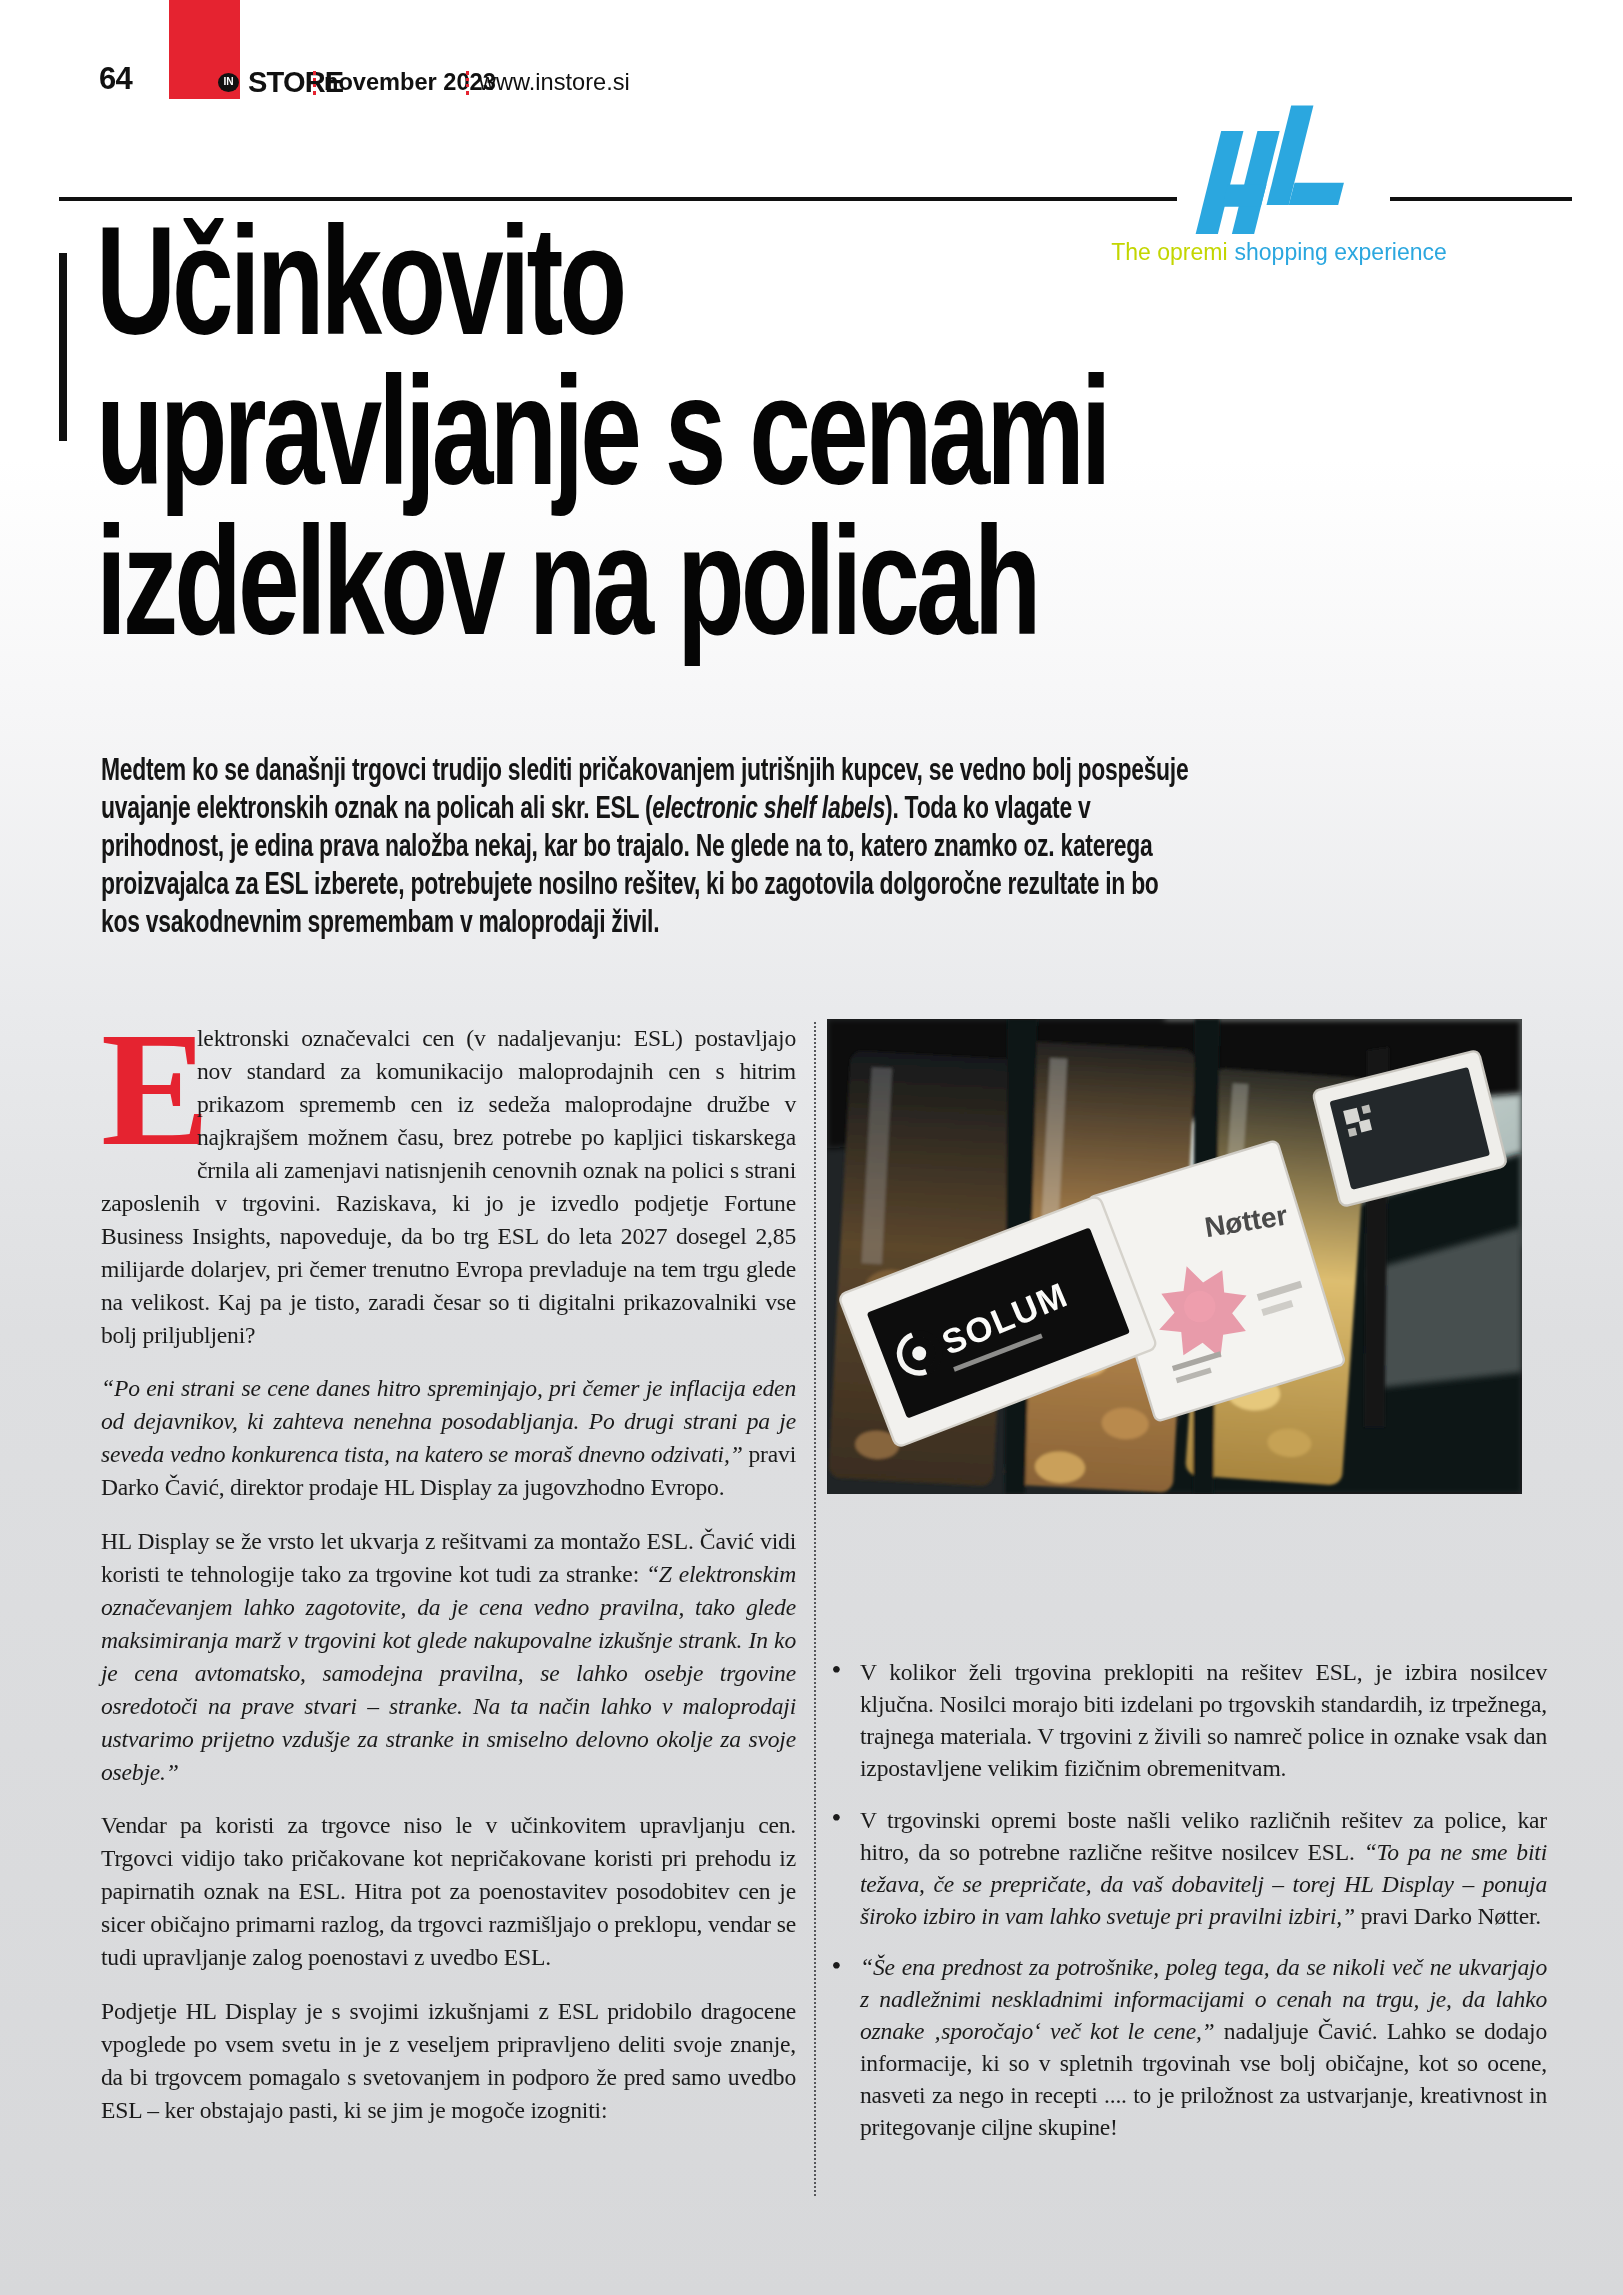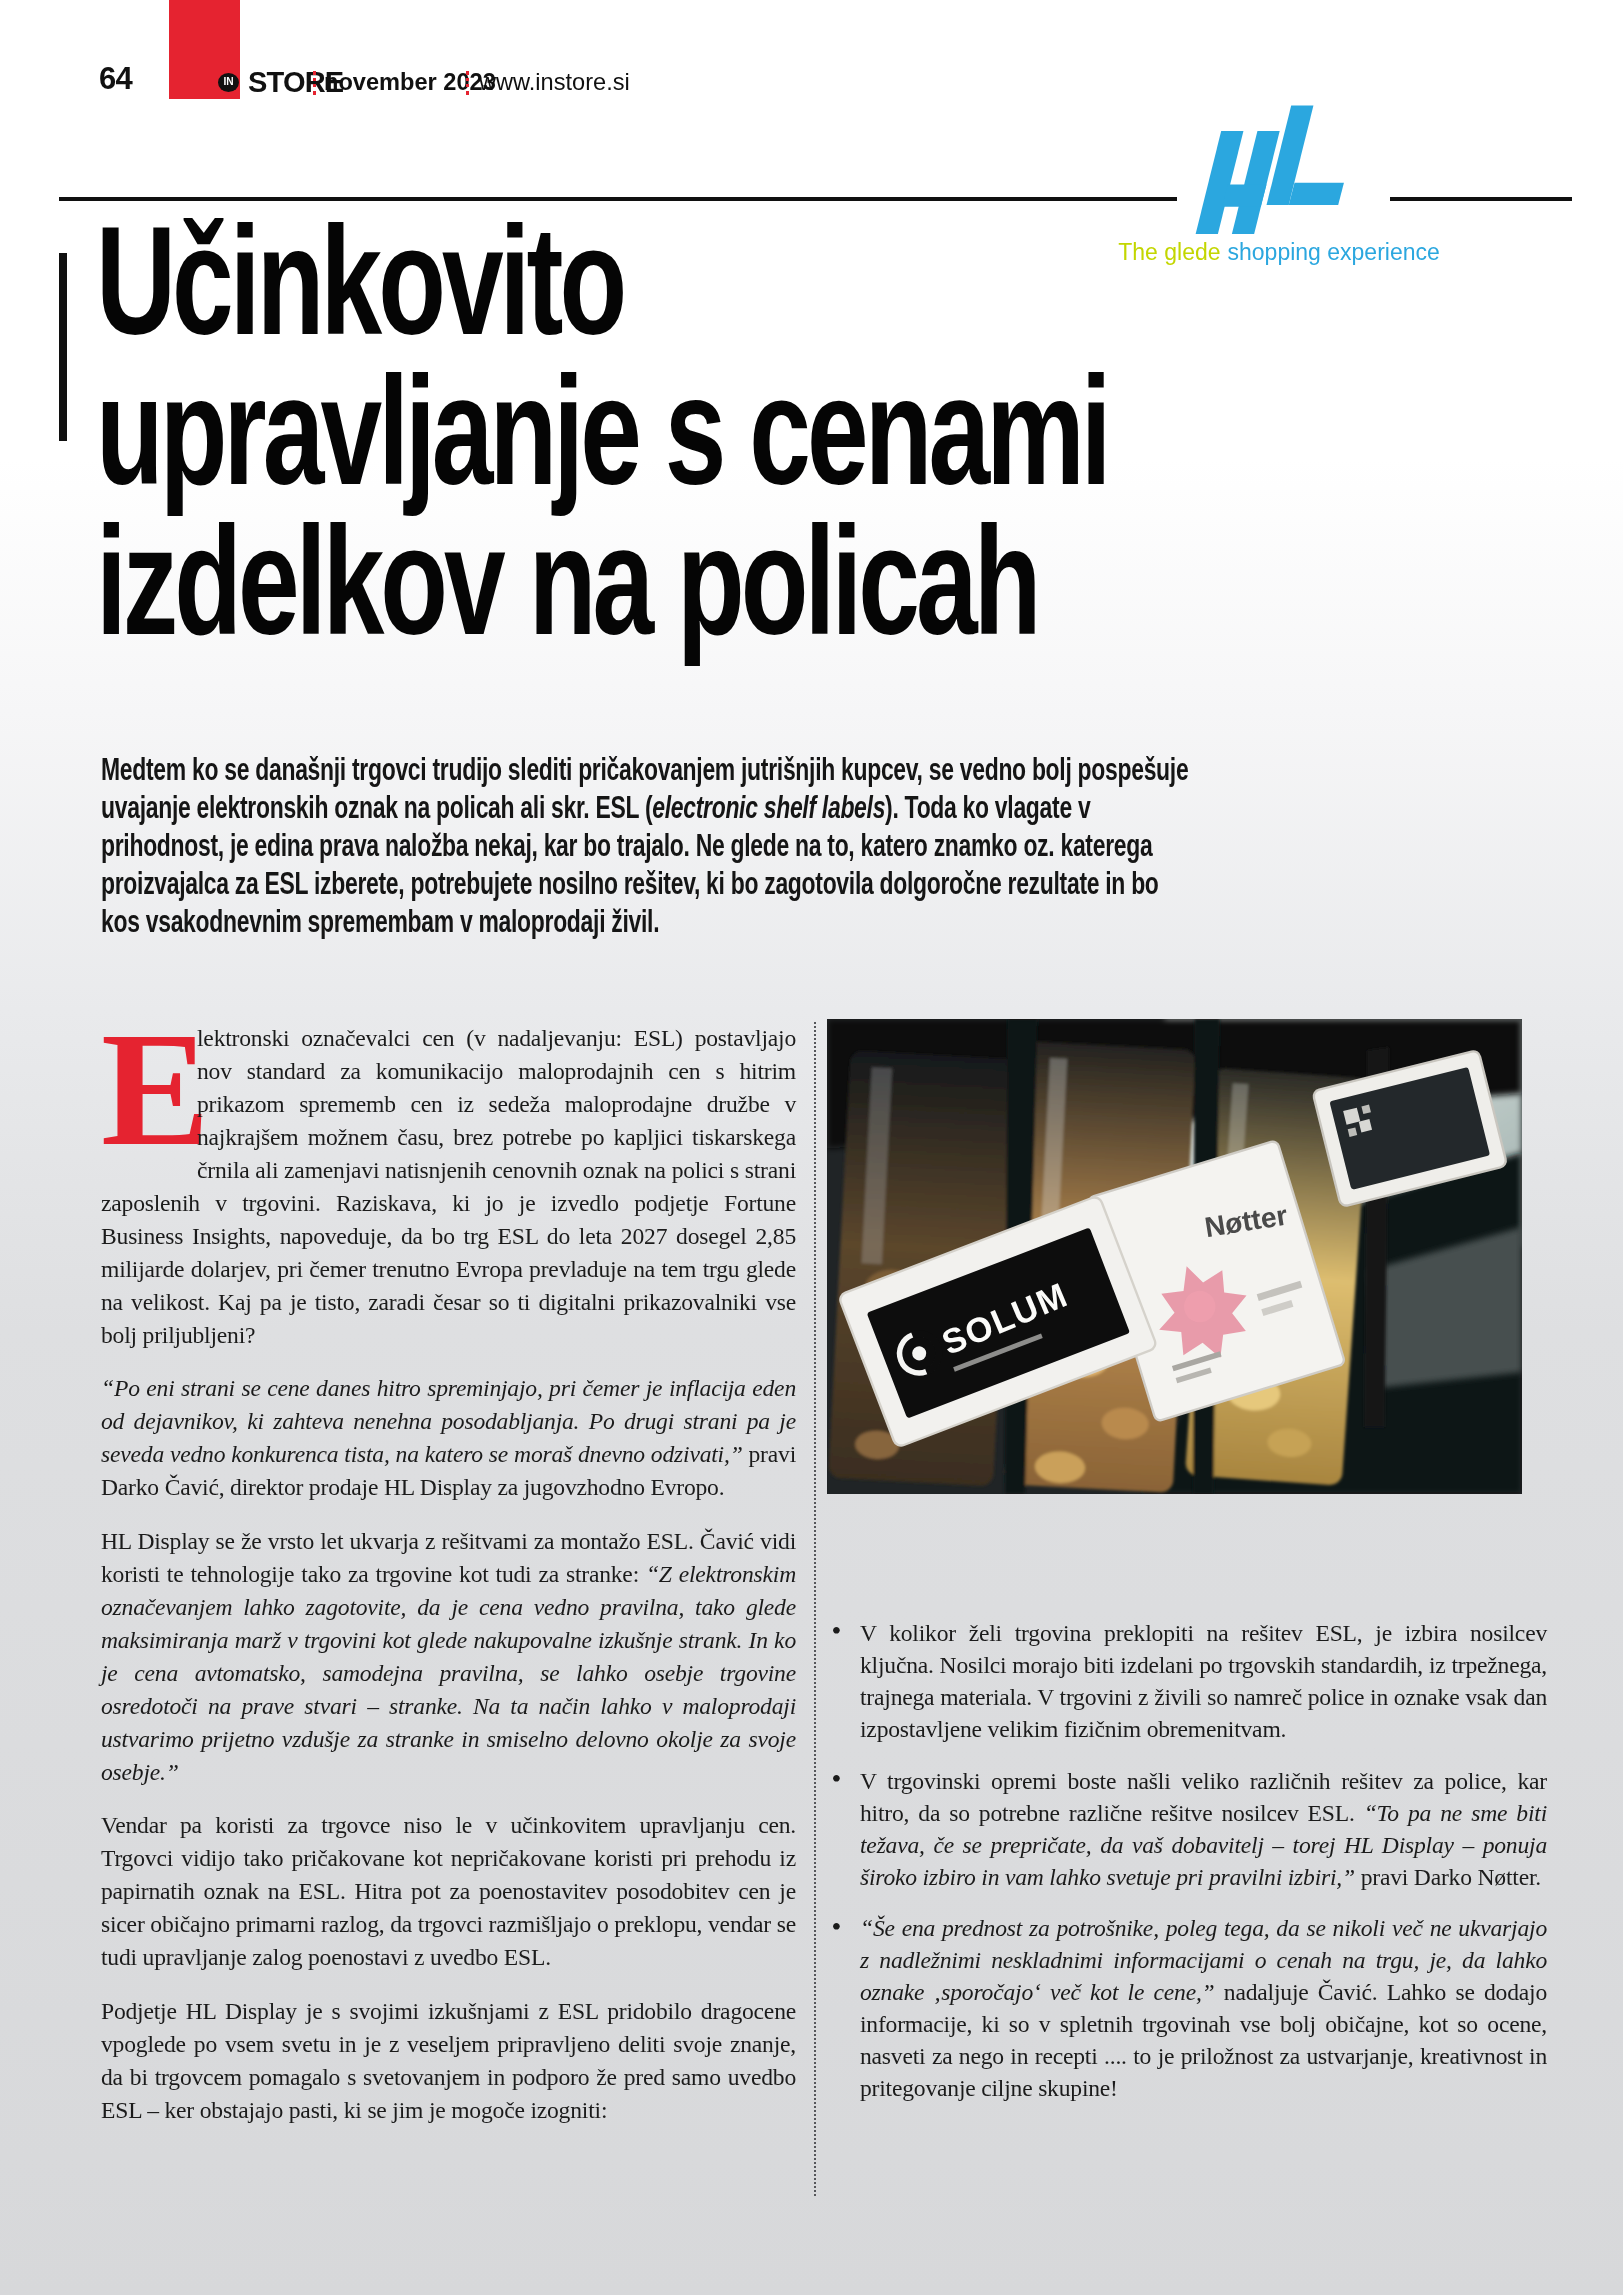--- a/index.html
+++ b/index.html
@@ -44,21 +44,21 @@
   
   .colL { position:absolute; left:101px; top:1022px; width:695px; text-align:justify;
           font:normal 23.6px/33px "Liberation Serif",serif; letter-spacing:-0.2px; color:#1b1b1b; }
   .colL p { margin-bottom:20.4px; }
   .colL p:last-child { margin-bottom:14px; }
   .dropcap { float:left; width:77px; height:126px; margin:6.3px 19px 0 0;
              font:bold 163px/0.76 "Liberation Serif",serif; color:#e52330; }
   .it { font-style:italic; }
   .col-divider { position:absolute; left:814px; top:1022px; height:1174px; width:0; border-left:2.4px dotted #55565a; }
   .photo-wrap { position:absolute; left:827px; top:1019px; width:695px; height:475px; overflow:hidden; background:#1e2224; }
-  .bullets { position:absolute; left:830px; top:1617px; width:717px; list-style:none;
+  .bullets { position:absolute; left:830px; top:1656px; width:717px; list-style:none;
              font:normal 23.6px/32px "Liberation Serif",serif; letter-spacing:-0.2px; color:#1b1b1b; text-align:justify; }
   .bullets li { position:relative; padding-left:30px; margin-bottom:19.6px; }
   .bullets li::before { content:"\2022"; position:absolute; left:1.6px; top:-1.6px; font-size:28px; color:#1b1b1b; }
 </style>
 </head>
 <body>
 
 <div class="page">
 
   <div class="pagenum">64</div>
@@ -79,21 +79,21 @@
   <svg class="hl-logo" viewBox="0 0 210 160" aria-hidden="true">
     <g fill="#2ba7df">
       <path d="M2,160 L29,160 L60,35 L33,35 Z"></path>
       <path d="M46,160 L73,160 L104,35 L77,35 Z"></path>
       <path d="M34,127 L81,127 L88,100 L41,100 Z"></path>
       <path d="M88,125 L115,125 L145,4 L118,4 Z"></path>
       <path d="M115,125 L175,125 L182,98 L122,98 Z"></path>
     </g>
   </svg>
   <div class="tagline">
-    <span class="lead">The glede</span><span class="rest">shopping experience</span>
+    <span class="lead">The opremi</span><span class="rest">shopping experience</span>
   </div>
 
   <div class="headline">
     <div>Učinkovito</div>
     <div>upravljanje s cenami</div>
     <div>izdelkov na policah</div>
   </div>
 
   <div class="intro">
     <span>Medtem ko se današnji trgovci trudijo slediti pričakovanjem jutrišnjih kupcev, se vedno bolj pospešuje uvajanje elektronskih oznak na policah ali skr. ESL (</span><span class="it">electronic shelf labels</span><span>). Toda ko vlagate v prihodnost, je edina prava naložba nekaj, kar bo trajalo. Ne glede na to, katero znamko oz. katerega proizvajalca za ESL izberete, potrebujete nosilno rešitev, ki bo zagotovila dolgoročne rezultate in bo kos vsakodnevnim spremembam v maloprodaji živil.</span>

